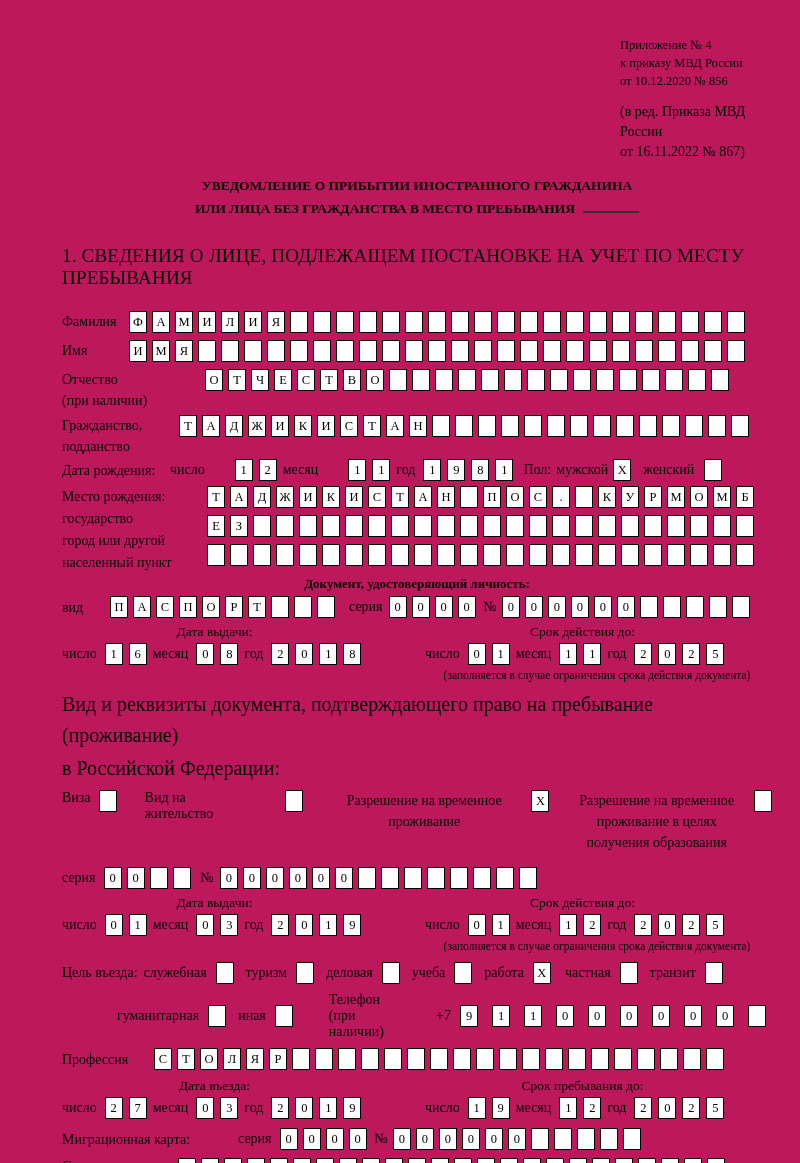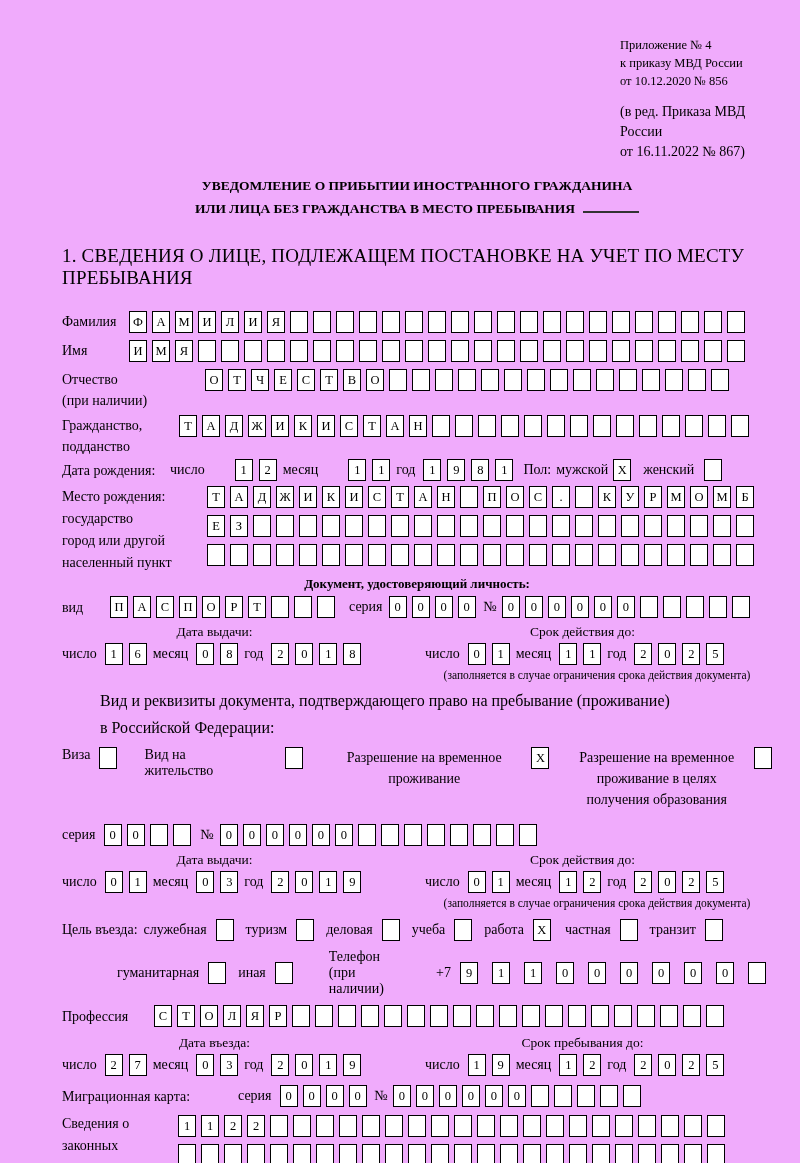--- a/index.html
+++ b/index.html
@@ -1,18 +1,18 @@
 <!DOCTYPE html>
 <html lang="ru"><head>
 <meta charset="utf-8">
 <style>
   html,body{margin:0;padding:0;background:#fff;}
   .page{
     width:800px;height:1163px;box-sizing:border-box;overflow:hidden;
-    background:#f0abfc;color:#000;
+    background:#be185d;color:#000;
     font-family:"Liberation Serif","DejaVu Serif",serif;
     padding:36px 28px 10px 62px;position:relative;
   }
   
   .hdr{margin-left:558px;font-size:12.5px;line-height:1.45;}
   .hdr .rev{font-size:14px;margin-top:12px;line-height:1.4;}
   .forma{font-weight:bold;font-size:14px;text-align:right;padding-right:6px;margin-top:16px;letter-spacing:.5px;}
   
   .title{margin-top:14px;text-align:center;font-weight:bold;font-size:13.5px;line-height:1.7;}
   .blank-line{display:inline-block;width:56px;border-bottom:2px solid #333;height:12px;margin-left:8px;}
@@ -30,21 +30,21 @@
   .doc-h{font-weight:bold;font-size:13px;text-align:center;margin-top:8px;}
   
   .dcols{display:flex;margin-top:6px;}
   .dcol-l{flex:0 0 363px;}
   .dcol-r{flex:1 1 auto;}
   .dhead{font-size:13.5px;text-align:center;width:305px;}
   .dhead-r{font-size:13.5px;text-align:center;width:315px;}
   .daterow{display:flex;align-items:center;gap:6px;margin-top:3px;font-size:14px;}
   .daterow .dlbl{margin-right:2px;}
   .small-note{font-size:11.5px;margin-top:4px;text-align:center;width:430px;margin-left:-60px;}
-  .plain{font-size:16px;margin-top:8px;line-height:1.55;margin-left:38px;}
+  .plain{font-size:20px;margin-top:8px;line-height:1.55;}
   
   .checkband{display:flex;align-items:flex-start;margin-top:6px;font-size:14px;}
   .checkband .cell{margin-left:8px;}
   .cb-center{text-align:center;line-height:1.5;}
   .inline-lbl{font-size:14px;}
   .purpose{display:flex;align-items:center;gap:6px;font-size:14px;margin-top:10px;flex-wrap:nowrap;}
   .purpose .cell{margin-left:3px;margin-right:6px;}
 </style>
 </head>
 <body>

